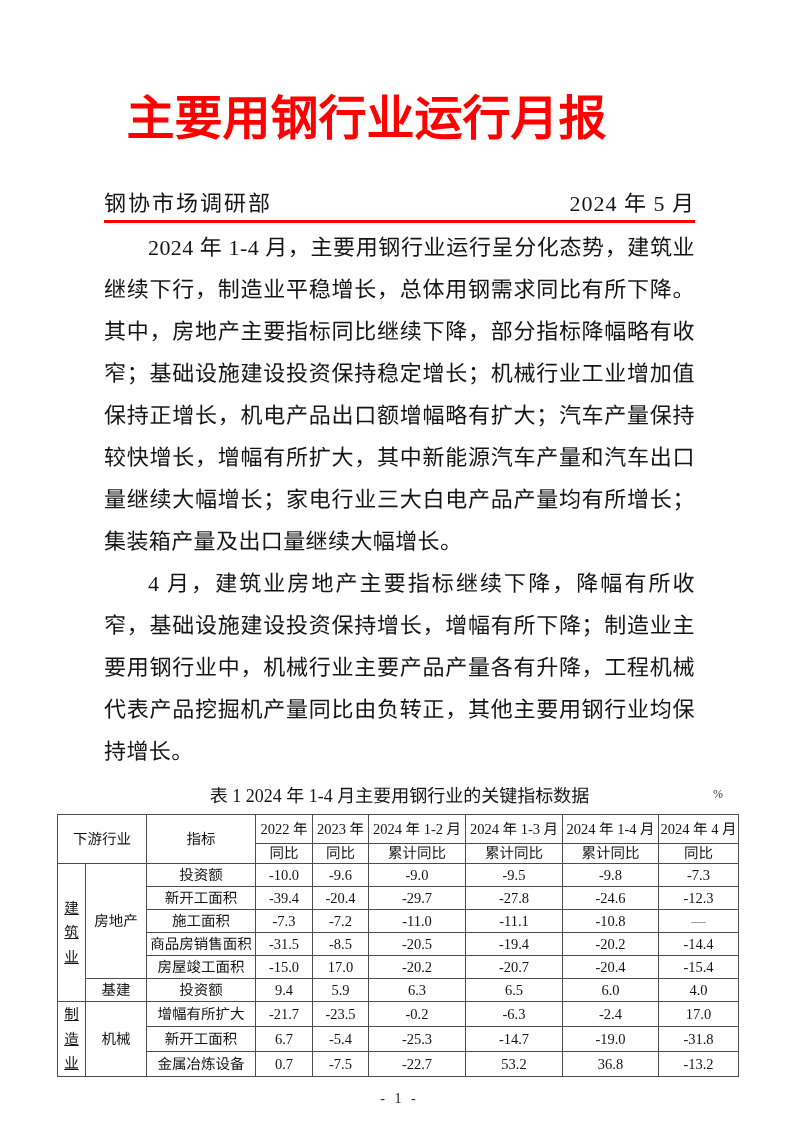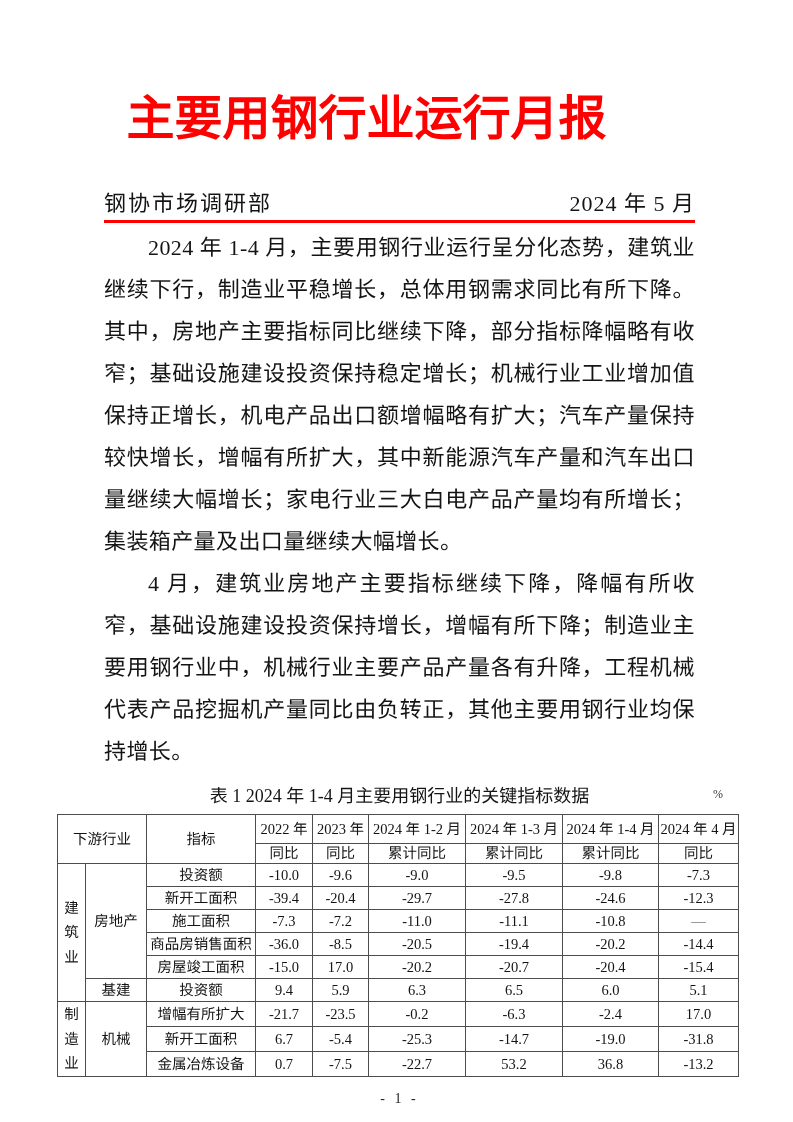--- a/index.html
+++ b/index.html
@@ -92,20 +92,21 @@
     overflow:hidden;
   }
   table.kpi thead tr.hr1{height:29px;}
   table.kpi thead tr.hr2{height:20px;}
   table.kpi tbody tr{height:23px;}
   td.vert span{
     display:inline-block;
     width:1.05em;
     word-break:break-all;
     line-height:1.7;
+    text-decoration:underline;
   }
   td.cut{border-bottom:none;}
   td.muted{color:#777;}
   
   .footer{
     margin-top:14px;
     text-align:center;
     font-size:14px;
     letter-spacing:3px;
     color:#222;
@@ -191,21 +192,21 @@
           <td>施工面积</td>
           <td>-7.3</td>
           <td>-7.2</td>
           <td>-11.0</td>
           <td>-11.1</td>
           <td>-10.8</td>
           <td class="muted">—</td>
         </tr>
         <tr>
           <td>商品房销售面积</td>
-          <td>-36.0</td>
+          <td>-31.5</td>
           <td>-8.5</td>
           <td>-20.5</td>
           <td>-19.4</td>
           <td>-20.2</td>
           <td>-14.4</td>
         </tr>
         <tr>
           <td>房屋竣工面积</td>
           <td>-15.0</td>
           <td>17.0</td>
@@ -215,21 +216,21 @@
           <td>-15.4</td>
         </tr>
         <tr>
           <td>基建</td>
           <td>投资额</td>
           <td>9.4</td>
           <td>5.9</td>
           <td>6.3</td>
           <td>6.5</td>
           <td>6.0</td>
-          <td>5.1</td>
+          <td>4.0</td>
         </tr>
         <tr>
           <td rowspan="3" class="vert cut"><span>制造业</span></td>
           <td rowspan="3" class="cut">机械</td>
           <td>增幅有所扩大</td>
           <td>-21.7</td>
           <td>-23.5</td>
           <td>-0.2</td>
           <td>-6.3</td>
           <td>-2.4</td>

